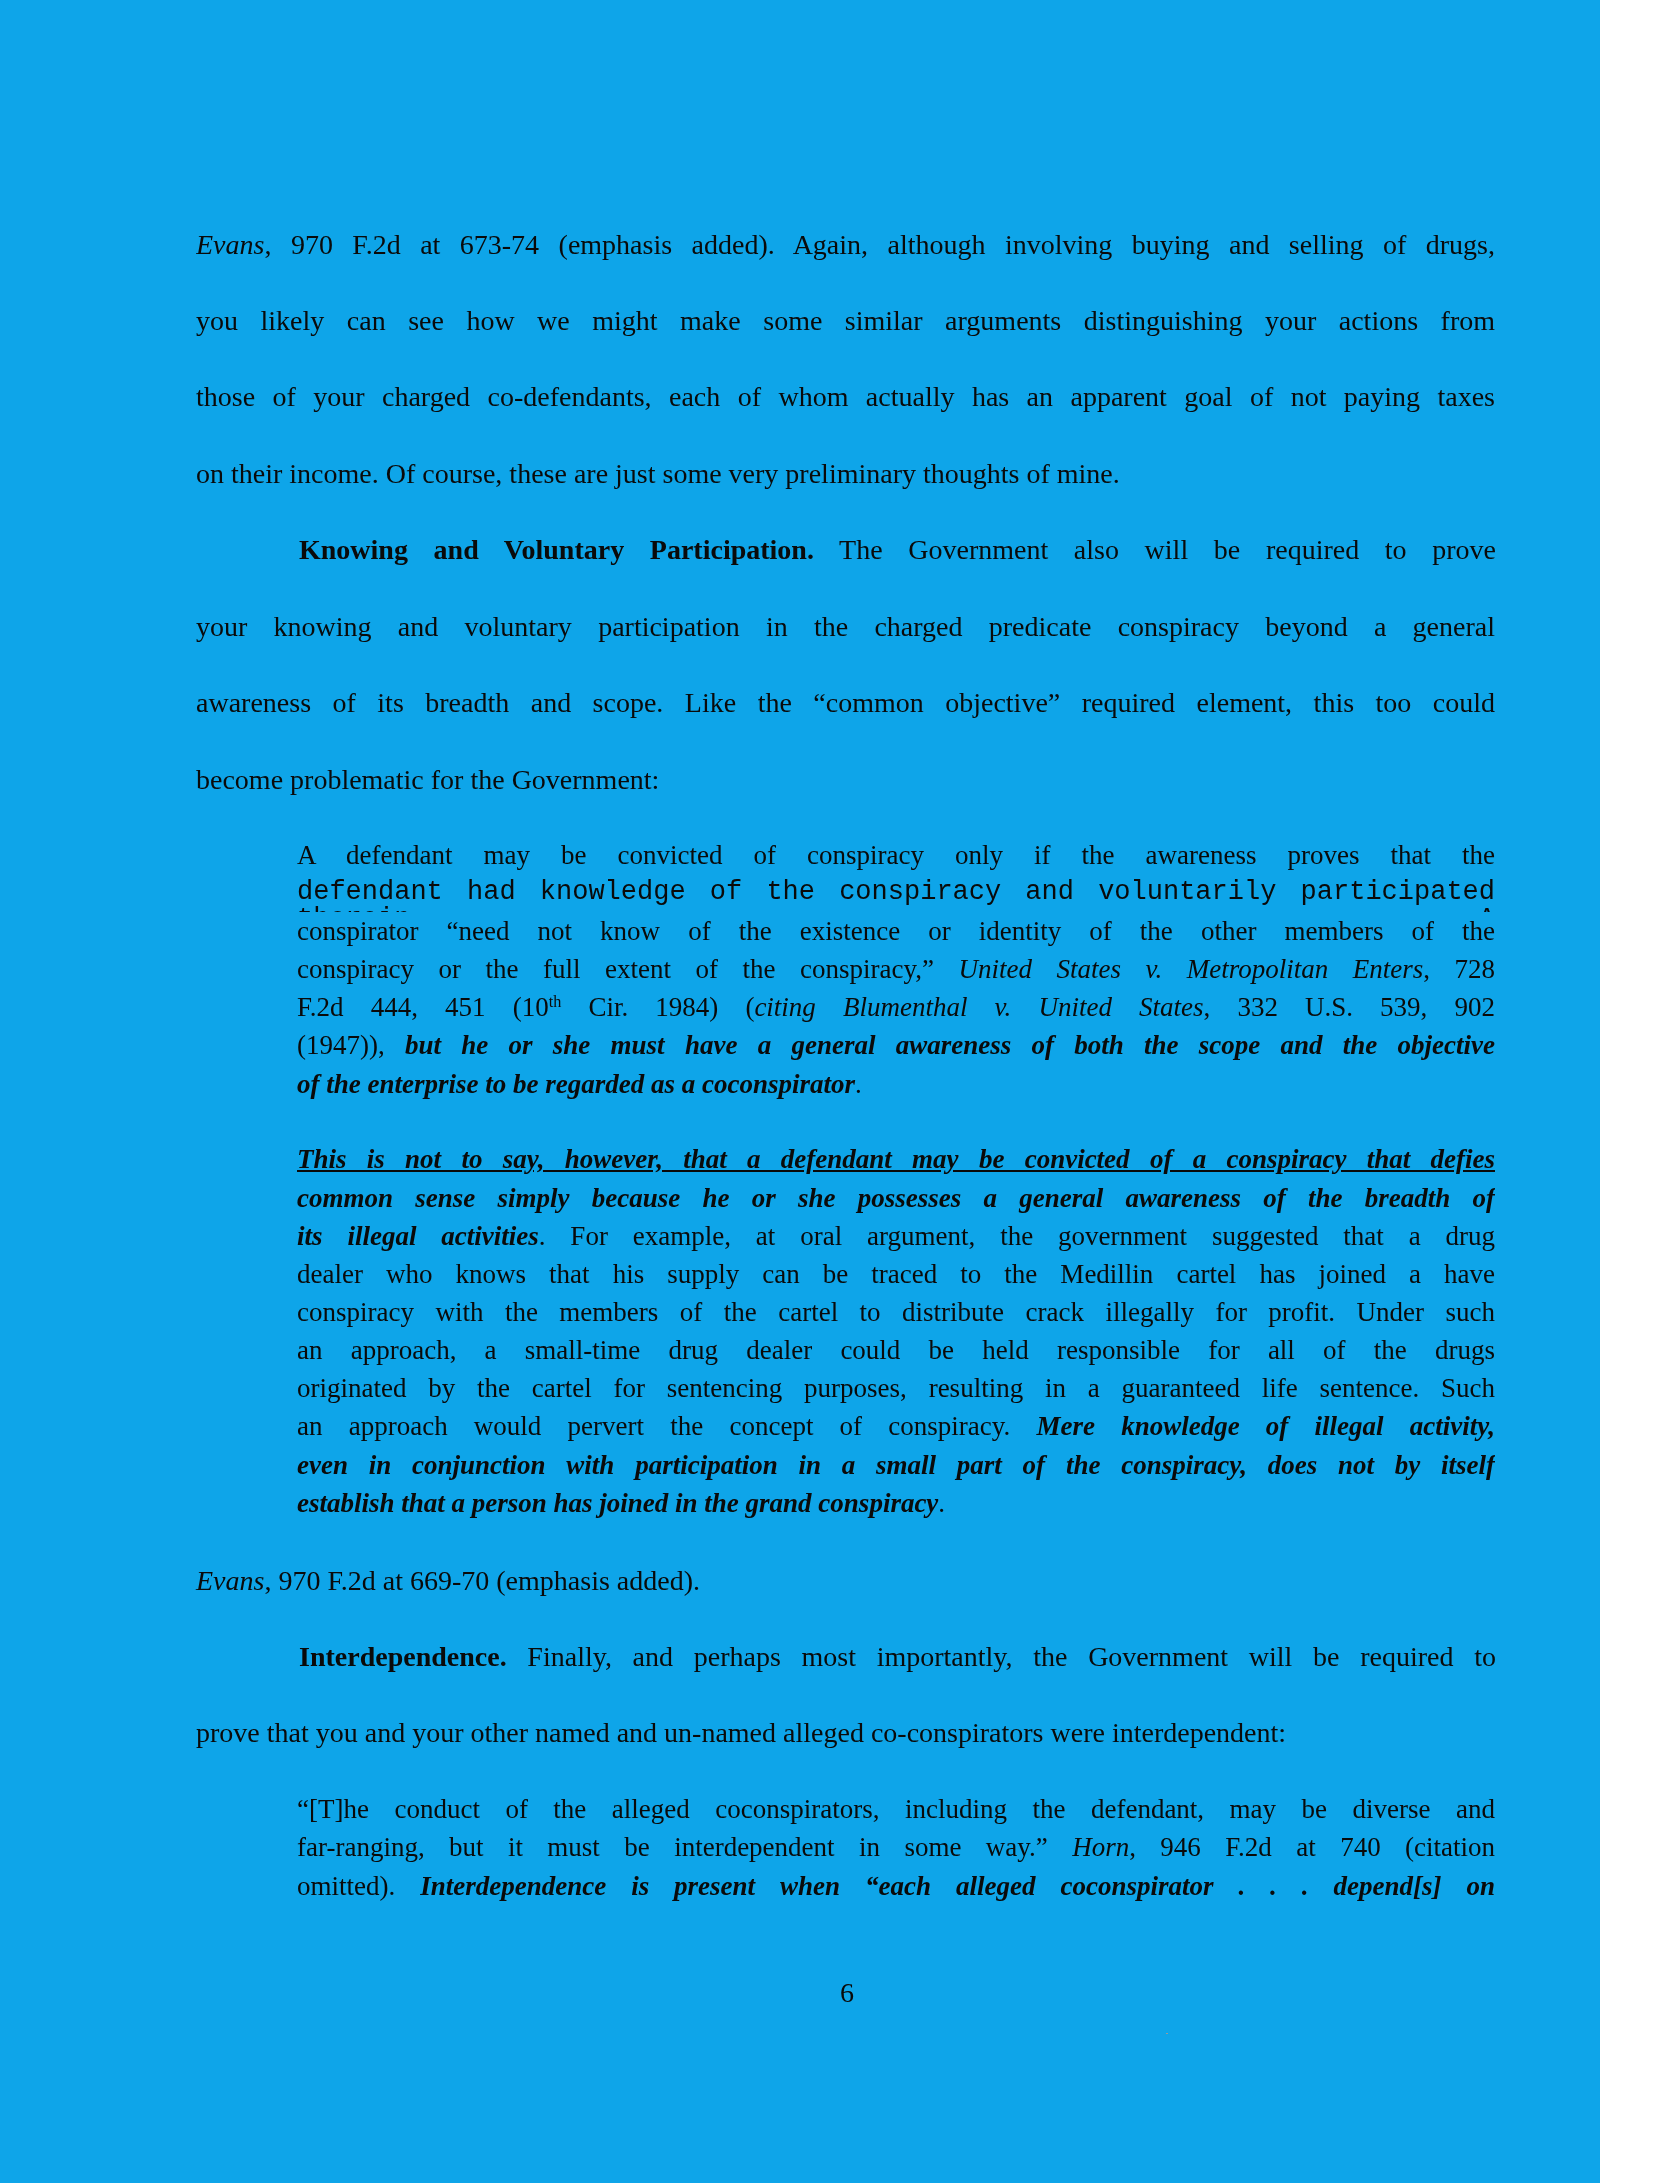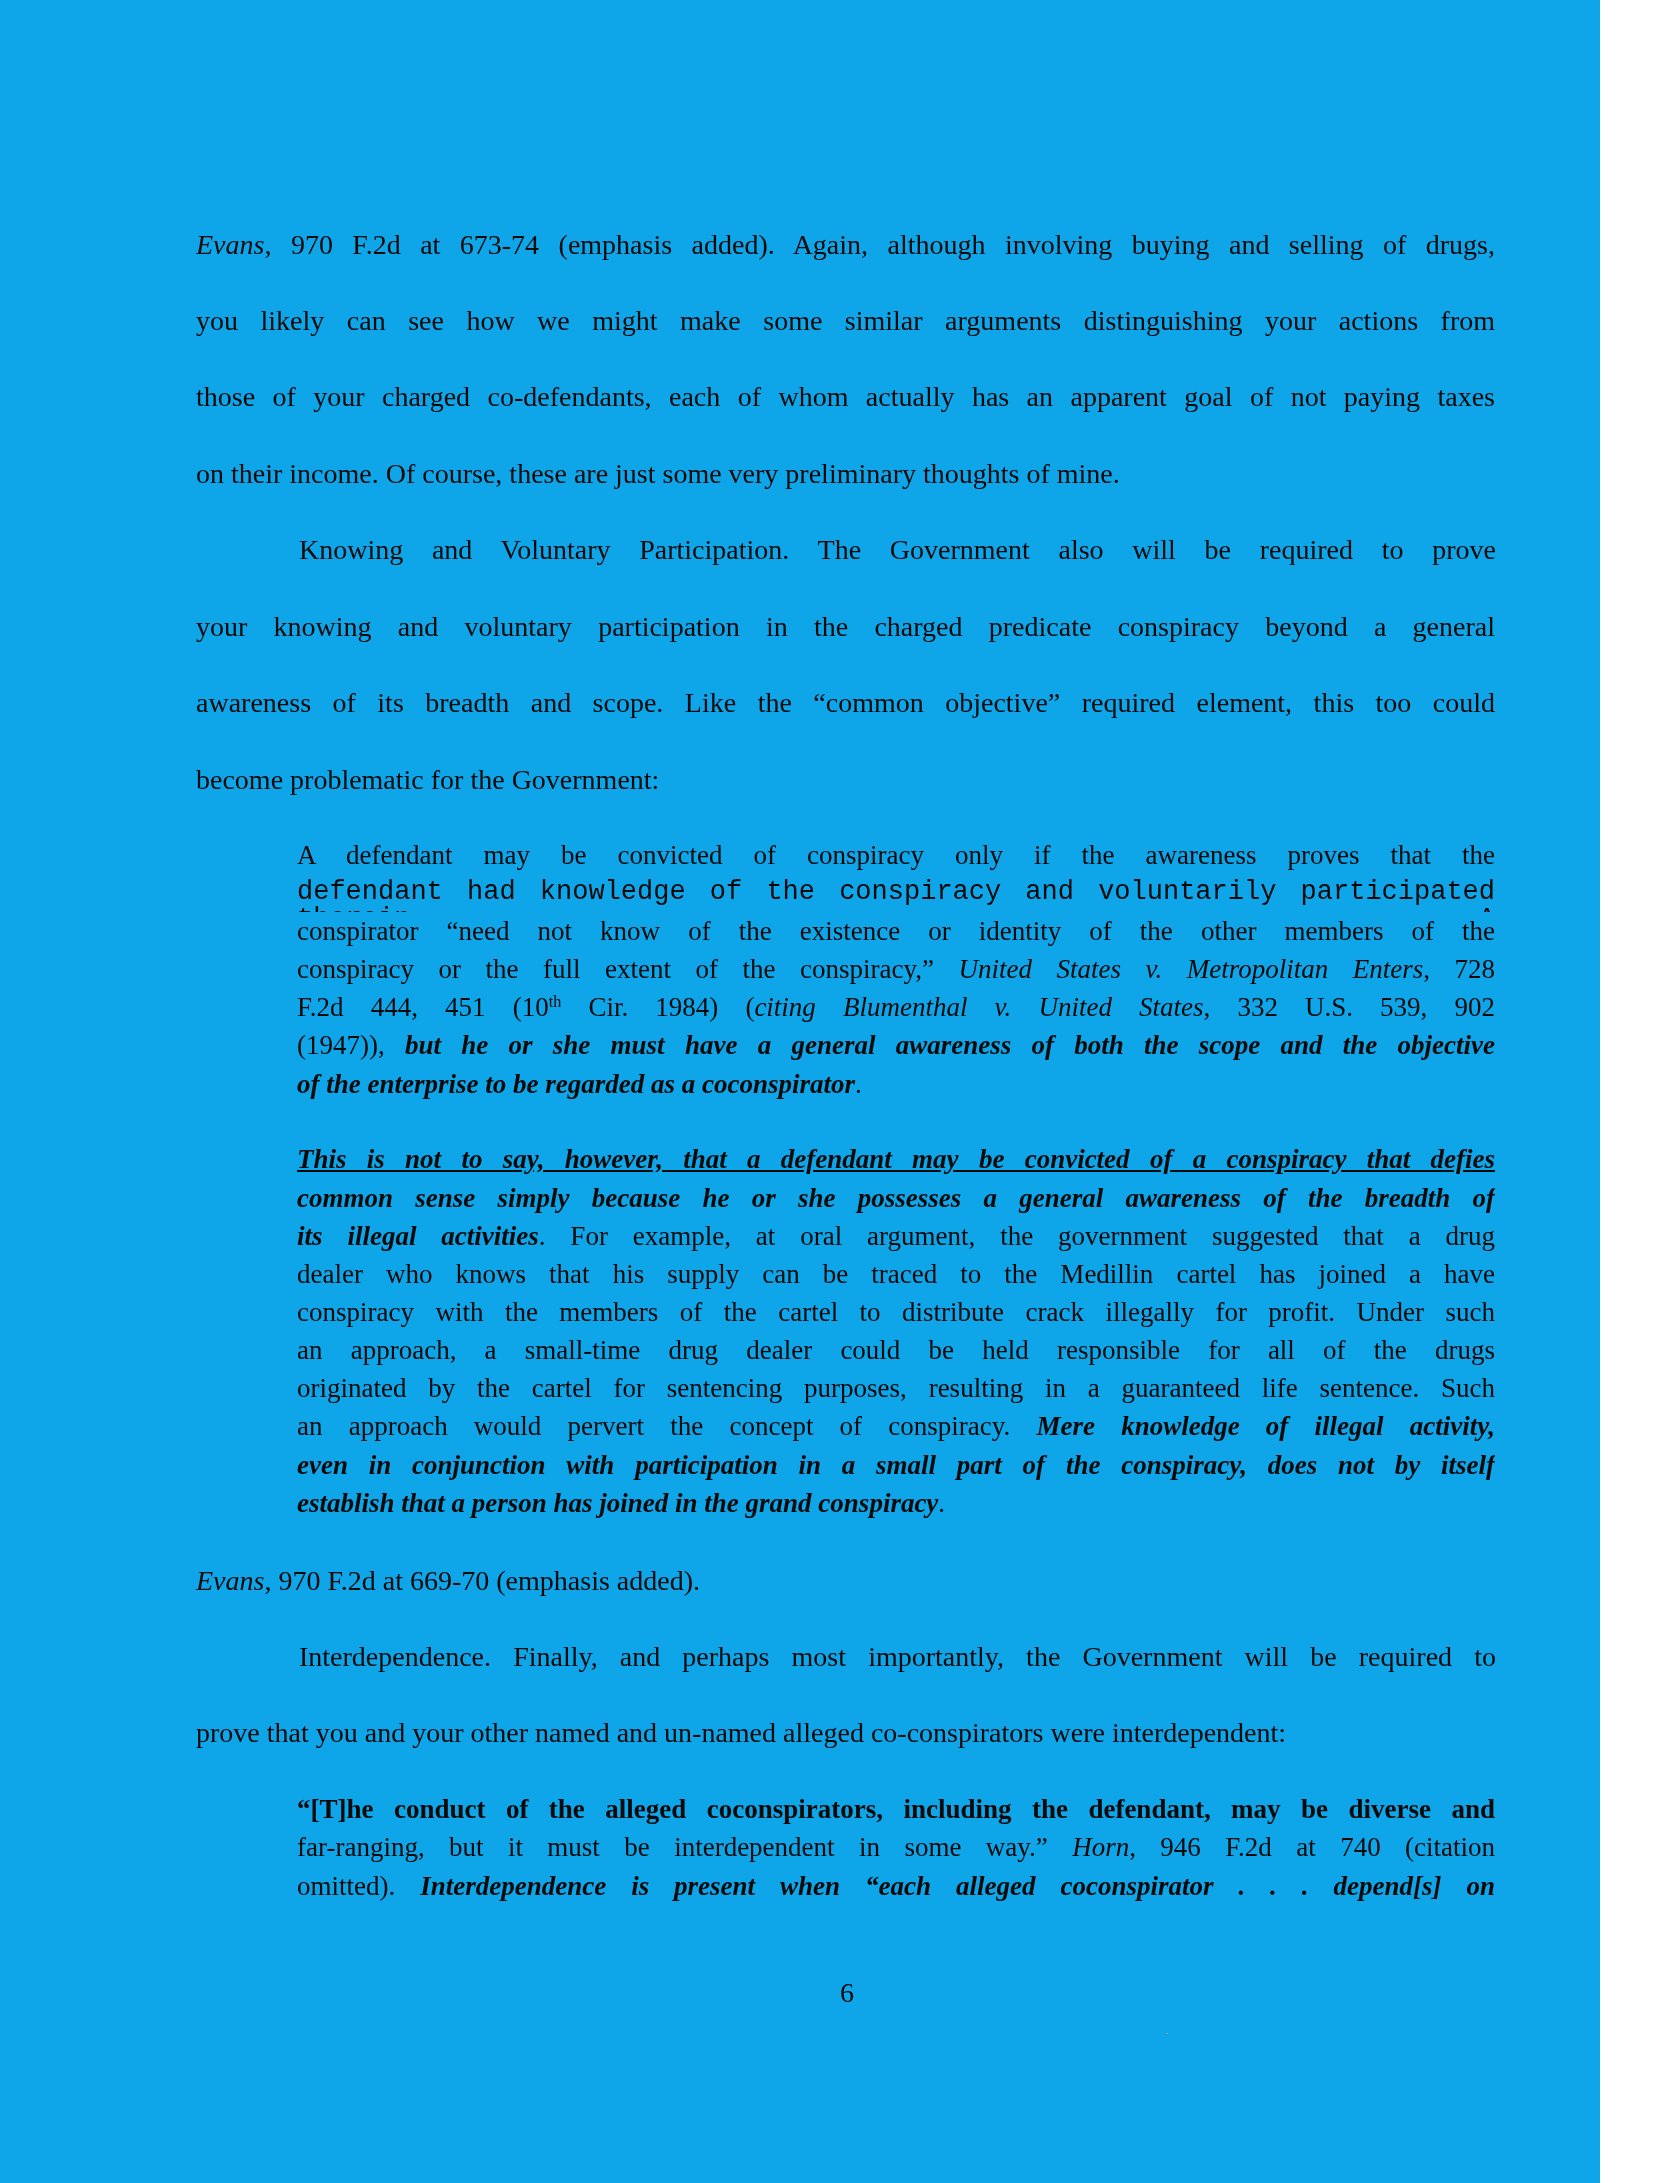--- a/index.html
+++ b/index.html
@@ -4,21 +4,21 @@
 <style>
   html, body { margin: 0; padding: 0; background: #ffffff; }
   body { width: 1680px; height: 2183px; position: relative; overflow: hidden; }
   .page { position: absolute; left: 0; top: 0; width: 1600px; height: 2183px; background: #0ea5e9; color: #0a0a0a;
           font-family: "Liberation Serif", "DejaVu Serif", serif; }
   .line { position: absolute; white-space: nowrap; font-size: 28px; line-height: 1; }
   .line.body { font-size: 28px; }
   .line.block { font-size: 27px; }
   .line.just { text-align: justify; text-align-last: justify; white-space: normal; height: 33px; overflow: hidden; }
   .seg-i { font-style: italic; }
-  .seg-b { font-weight: normal; }
+  .seg-b { font-weight: bold; }
   .seg-bi { font-weight: bold; font-style: italic; }
   .seg-sup { font-size: 0.6em; vertical-align: 0.55em; }
   .page-number { position: absolute; font-size: 28px; line-height: 1; }
   .scan-dot { position: absolute; width: 2px; height: 1.3px; background: #9a9a9a; }
 </style>
 </head>
 <body>
 
 <div class="page">
   <div id="text-layer">
@@ -43,20 +43,20 @@
       <div class="line block just" style="left: 297px; top: 1261px; width: 1198px;"><span>dealer who knows that his supply can be traced to the Medillin cartel has joined a have</span></div>
       <div class="line block just" style="left: 297px; top: 1299px; width: 1198px;"><span>conspiracy with the members of the cartel to distribute crack illegally for profit. Under such</span></div>
       <div class="line block just" style="left: 297px; top: 1337px; width: 1198px;"><span>an approach, a small-time drug dealer could be held responsible for all of the drugs</span></div>
       <div class="line block just" style="left: 297px; top: 1375px; width: 1198px;"><span>originated by the cartel for sentencing purposes, resulting in a guaranteed life sentence. Such</span></div>
       <div class="line block just" style="left: 297px; top: 1413px; width: 1198px;"><span>an approach would pervert the concept of conspiracy. </span><span class="seg-bi">Mere knowledge of illegal activity,</span></div>
       <div class="line block just" style="left: 297px; top: 1452px; width: 1198px;"><span class="seg-bi">even in conjunction with participation in a small part of the conspiracy, does not by itself</span></div>
       <div class="line block" style="left: 297px; top: 1490px;"><span class="seg-bi">establish that a person has joined in the grand conspiracy</span><span>.</span></div>
       <div class="line body" style="left: 196px; top: 1567px;"><span class="seg-i">Evans</span><span>, 970 F.2d at 669-70 (emphasis added).</span></div>
       <div class="line body just" style="left: 299px; top: 1643px; width: 1197px;"><span class="seg-b">Interdependence.</span><span> Finally, and perhaps most importantly, the Government will be required to</span></div>
       <div class="line body" style="left: 196px; top: 1719px;"><span>prove that you and your other named and un-named alleged co-conspirators were interdependent:</span></div>
-      <div class="line block just" style="left: 297px; top: 1796px; width: 1198px; font-weight: bold;"><span>“[T]he conduct of the alleged coconspirators, including the defendant, may be diverse and</span></div>
+      <div class="line block just" style="left: 297px; top: 1796px; width: 1198px;"><span>“[T]he conduct of the alleged coconspirators, including the defendant, may be diverse and</span></div>
       <div class="line block just" style="left: 297px; top: 1834px; width: 1198px;"><span>far-ranging, but it must be interdependent in some way.” </span><span class="seg-i">Horn</span><span>, 946 F.2d at 740 (citation</span></div>
       <div class="line block just" style="left: 297px; top: 1873px; width: 1198px;"><span>omitted). </span><span class="seg-bi">Interdependence is present when “each alleged coconspirator . . . depend[s] on</span></div>
     </div>
   <div class="page-number" style="left:840px; top:1979px;">6</div>
   <div class="scan-dot" style="left:1166px; top:2033px;"></div>
 </div>
 
 
 </body></html>

